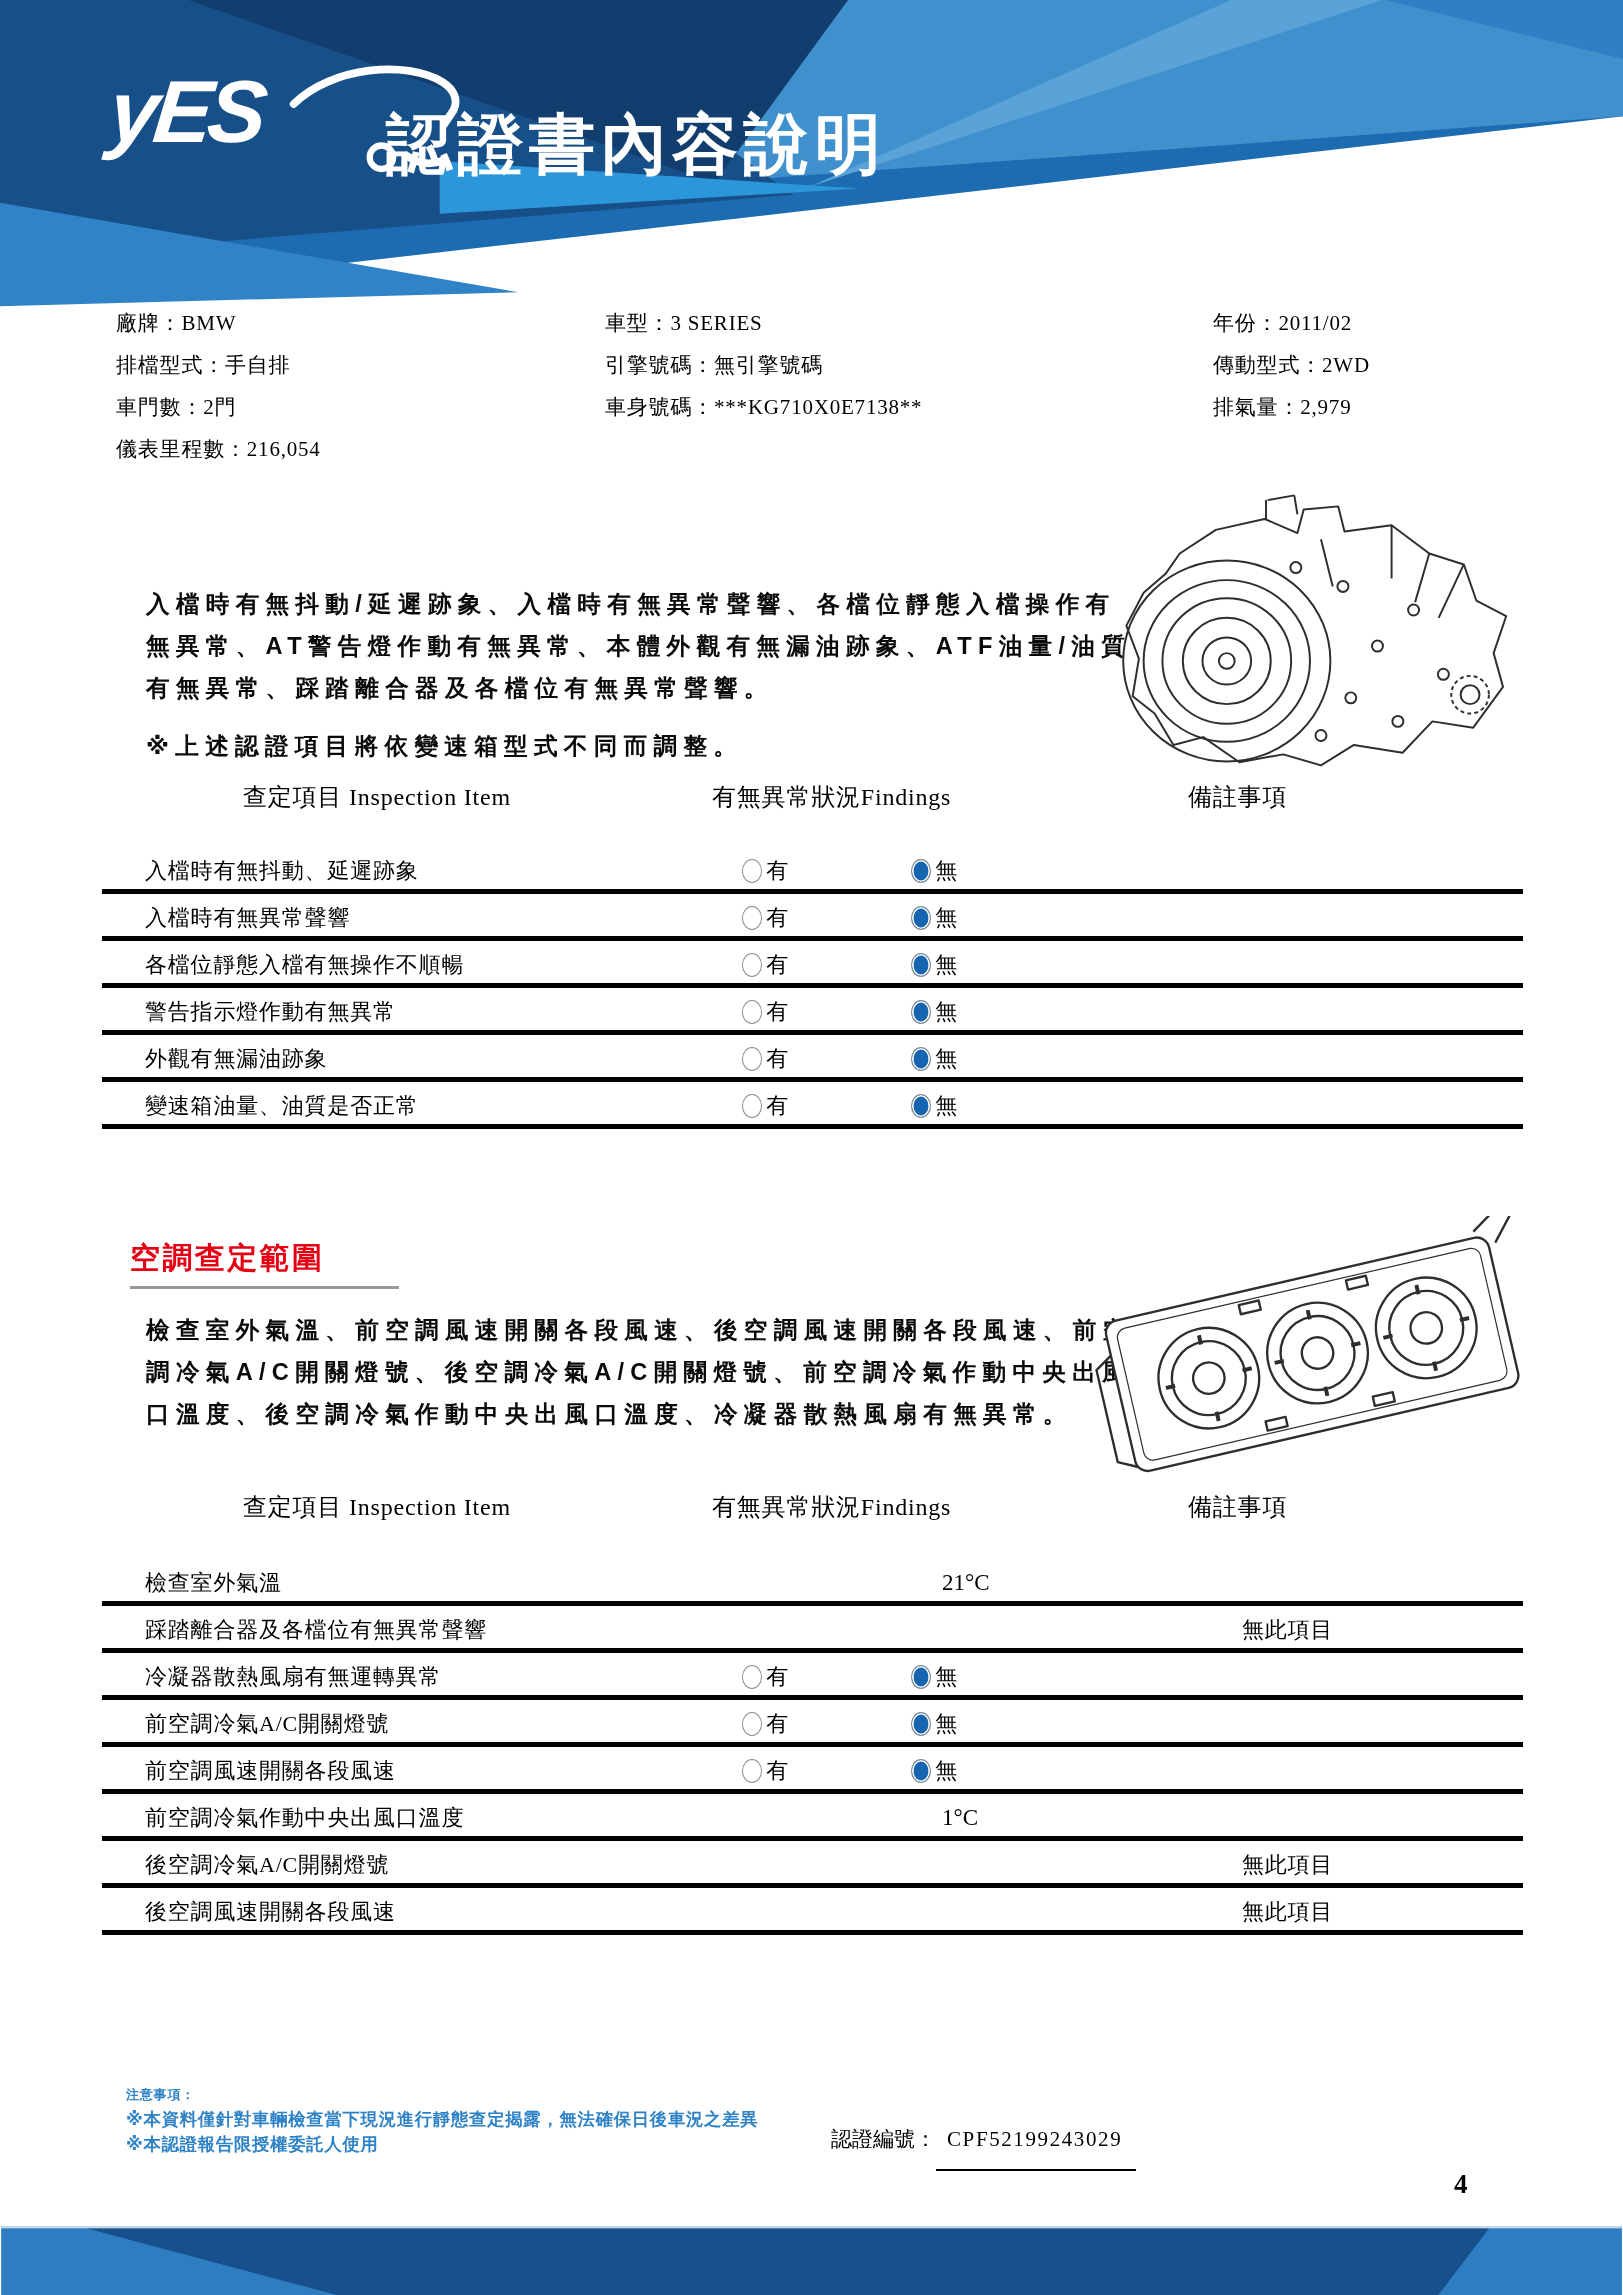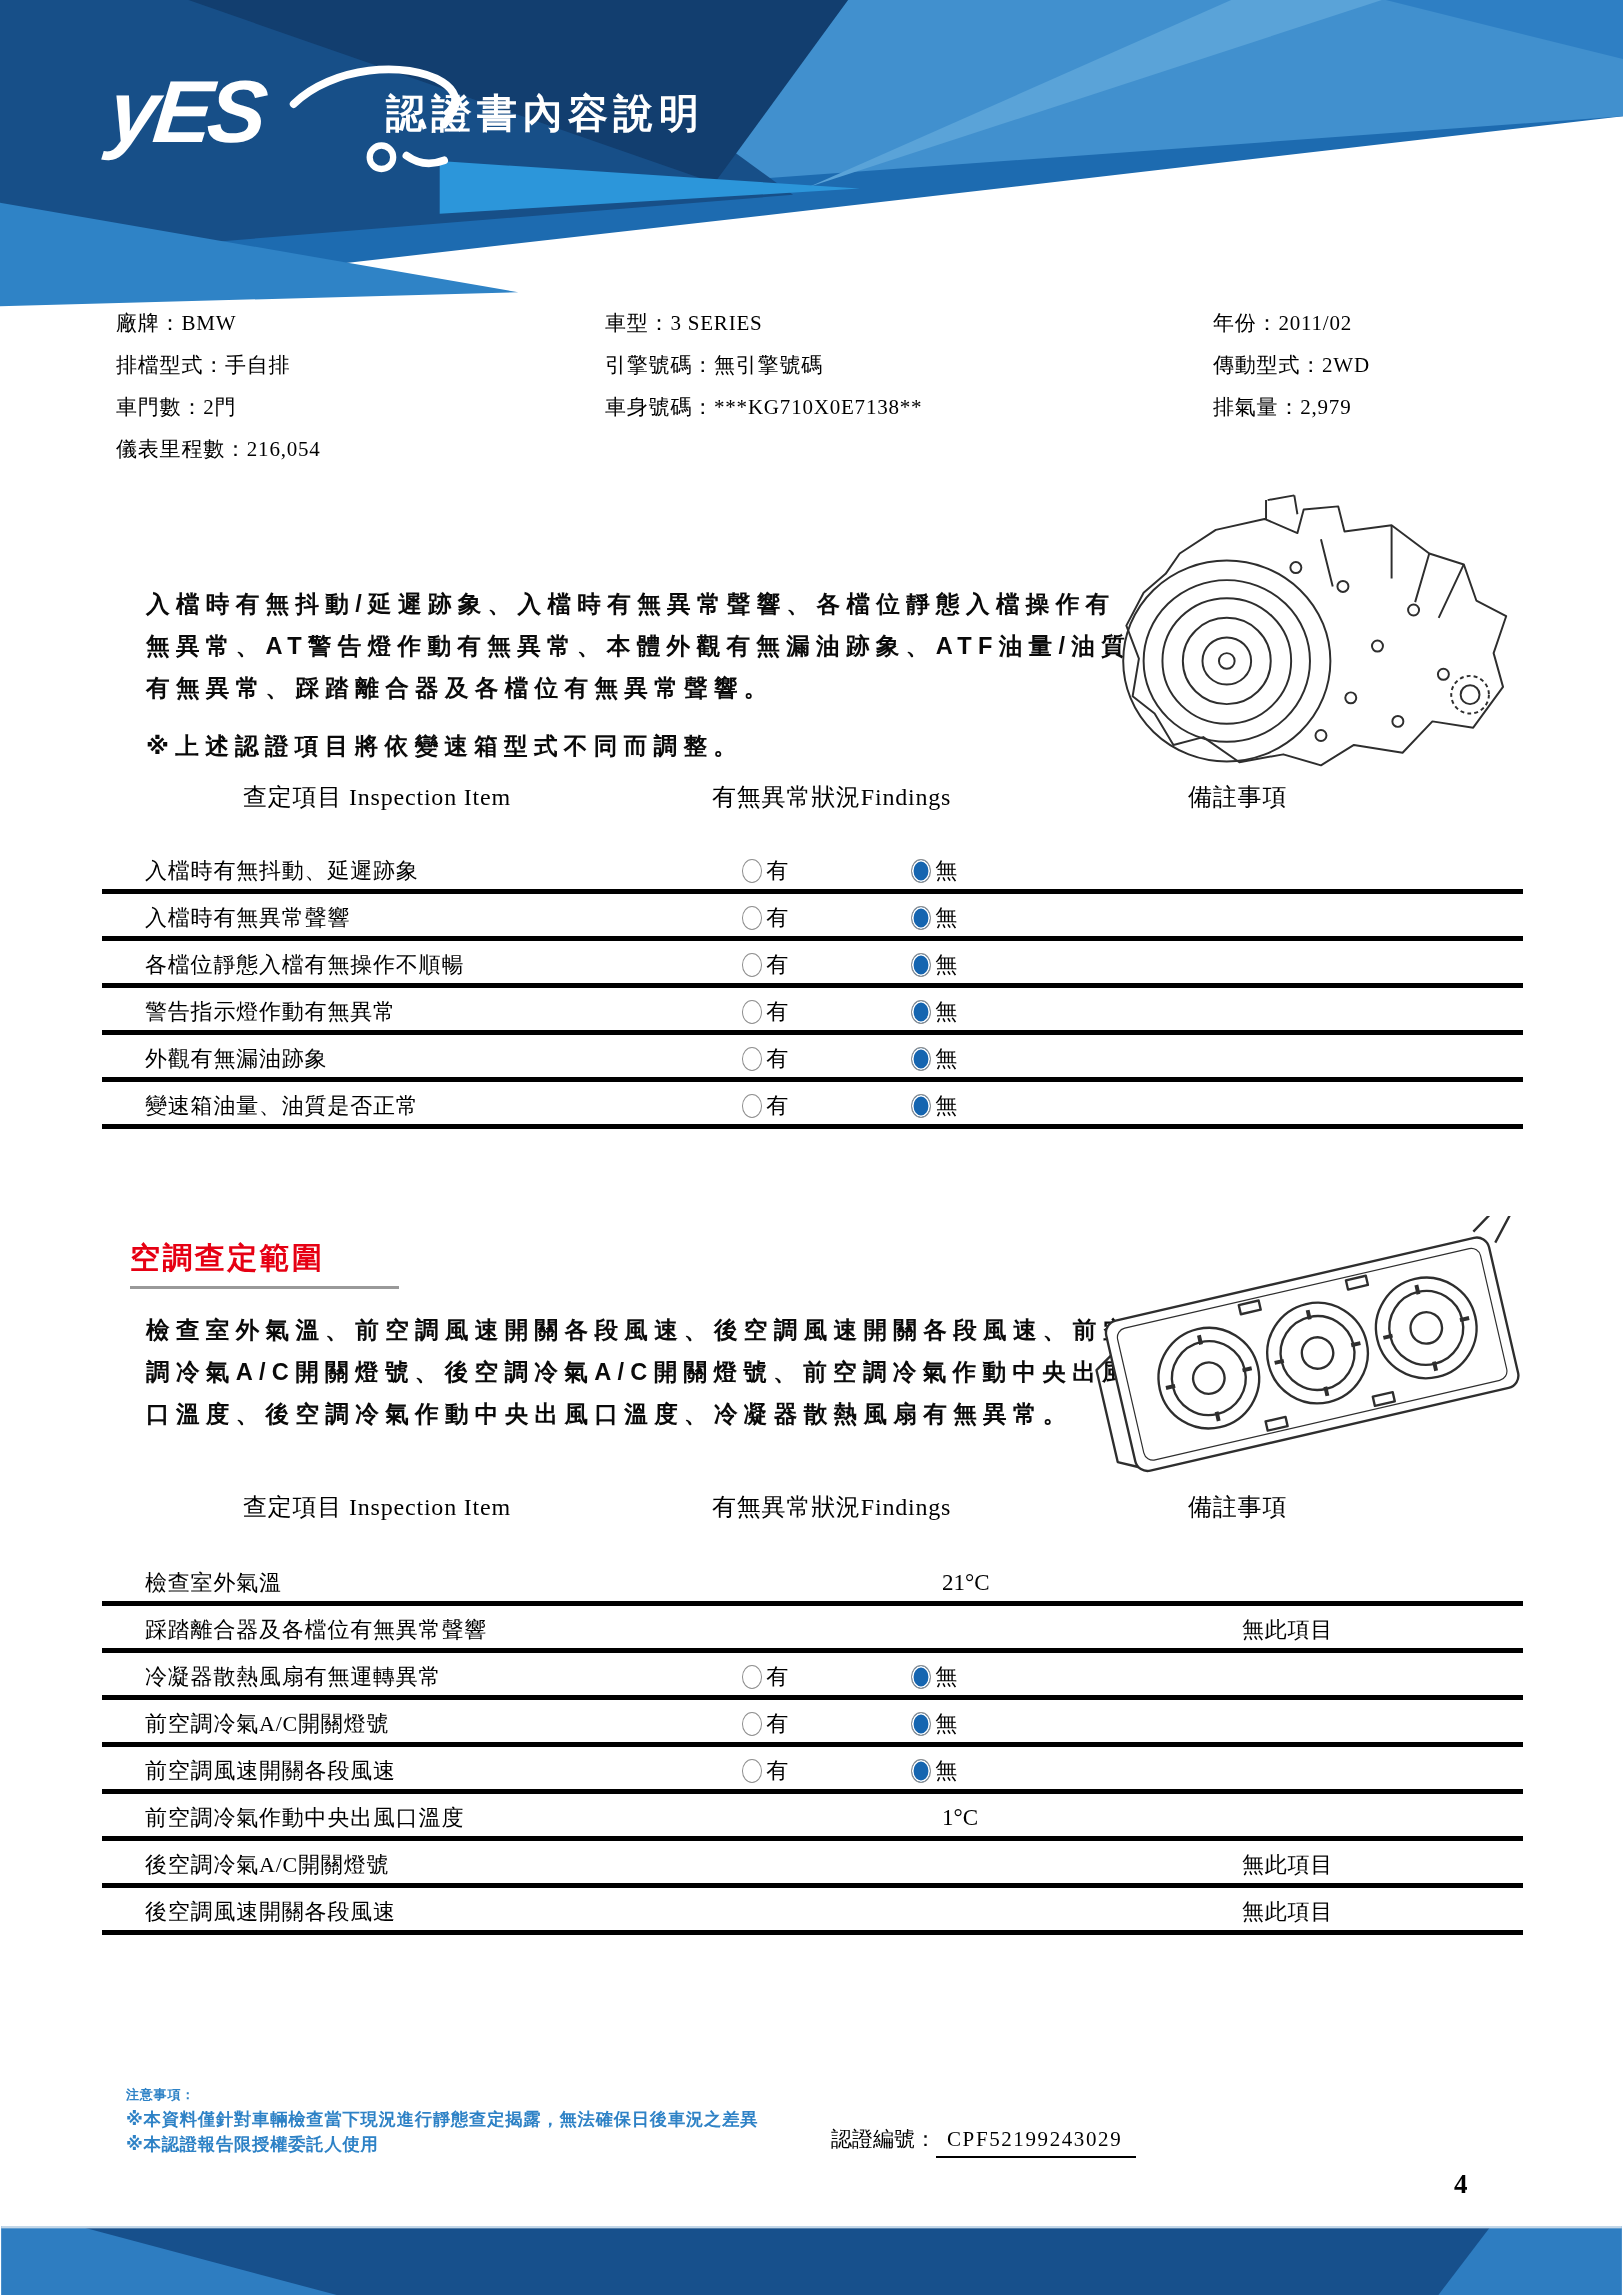--- a/index.html
+++ b/index.html
@@ -11,22 +11,22 @@
   *{margin:0;padding:0;box-sizing:border-box;}
   body{background:#666;font-family:"Liberation Serif","DejaVu Serif",serif;}
   .page{position:relative;width:1623px;height:2295px;background:#fff;overflow:hidden;margin:0 auto;}
 
   
   .header-svg{position:absolute;top:0;left:0;}
   .logo{position:absolute;left:110px;top:68px;width:283px;height:118px;}
   .logo-text{font-family:"Liberation Sans","DejaVu Sans",sans-serif;font-style:italic;font-weight:900;
     font-size:88px;color:#fff;letter-spacing:-4.7px;transform:skewX(-6deg);line-height:1;}
   .car-swoosh{position:absolute;left:179px;top:-12.6px;}
-  .page-title{position:absolute;left:386px;top:86px;font-family:"Liberation Sans","DejaVu Sans",sans-serif;
-    font-weight:700;font-size:40px;color:#fff;letter-spacing:5.5px;white-space:nowrap;}
+  .page-title{position:absolute;left:386px;top:100px;font-family:"Liberation Sans","DejaVu Sans",sans-serif;
+    font-weight:700;font-size:66px;color:#fff;letter-spacing:5.5px;white-space:nowrap;}
 
   
   .vcol{position:absolute;top:302px;list-style:none;font-size:21px;line-height:42px;color:#000;letter-spacing:0.8px;white-space:nowrap;}
   .vcol1{left:116px;} .vcol2{left:605px;} .vcol3{left:1213px;}
 
   
   .sec-title{position:absolute;display:inline-block;font-family:"Liberation Sans","DejaVu Sans",sans-serif;
     font-weight:900;font-size:30px;color:var(--accent-red);letter-spacing:2.4px;
     border-bottom:3.1px solid #999;padding:0 75px 7px 0;white-space:nowrap;}
   .sec-desc{position:absolute;font-family:"Liberation Sans","DejaVu Sans",sans-serif;font-weight:700;
@@ -56,21 +56,21 @@
   
   .illu{position:absolute;}
   .illu svg{display:block;}
 
   
   .notes{position:absolute;left:126px;top:2086px;font-family:"Liberation Sans","DejaVu Sans",sans-serif;
     font-weight:700;color:var(--note-blue);}
   .notes .nt{font-size:13px;margin-bottom:3.1px;letter-spacing:0.8px;}
   .notes li{list-style:none;font-size:17.3px;line-height:25px;letter-spacing:0.8px;}
   .cert{position:absolute;left:831px;top:2125px;font-size:21px;color:#000;white-space:nowrap;}
-  .cert-num{border-bottom:2.4px solid #000;padding:0 14px 5px 11px;letter-spacing:1.6px;}
+  .cert-num{border-bottom:2.4px solid #000;padding:0 14px 18px 11px;letter-spacing:1.6px;}
   .pagenum{position:absolute;left:1454px;top:2169px;font-size:27px;font-weight:700;color:#000;}
   .bar-svg{position:absolute;left:0;top:2226px;}
 </style>
 </head>
 <body>
 
 <div class="page">
 
   <svg class="header-svg" width="1623" height="330" viewBox="0 0 2067 420">
     <rect x="0" y="0" width="2067" height="420" fill="#ffffff"></rect>

